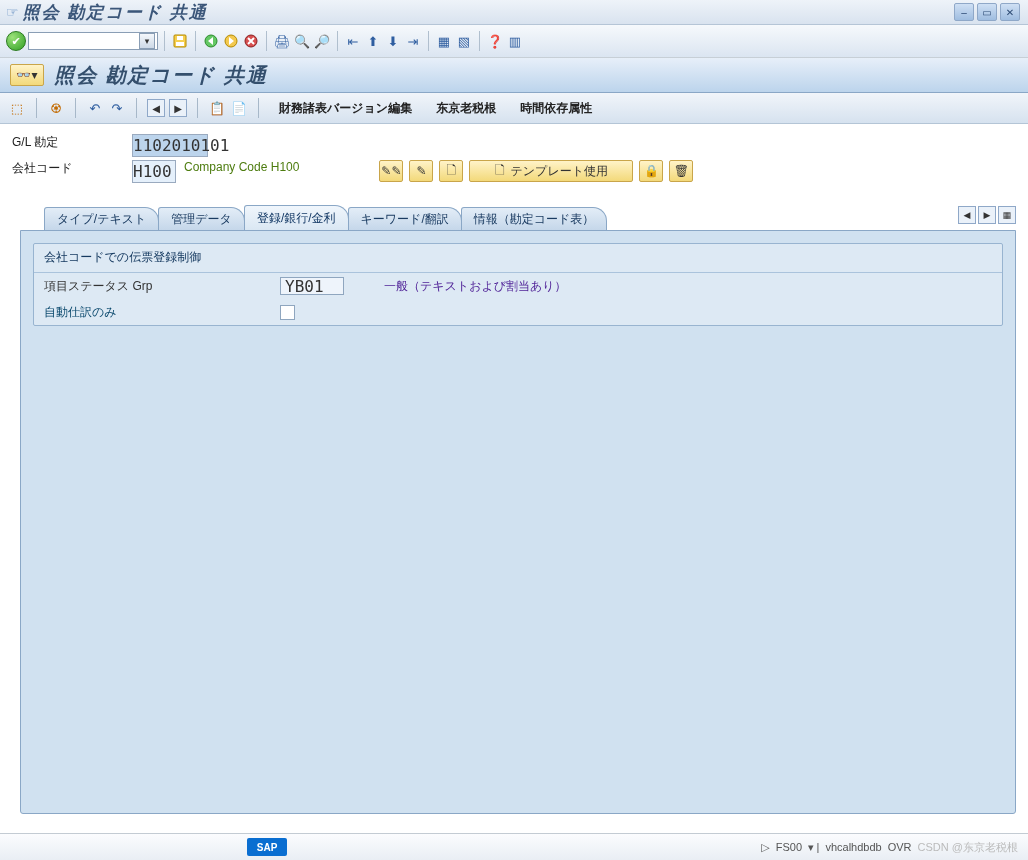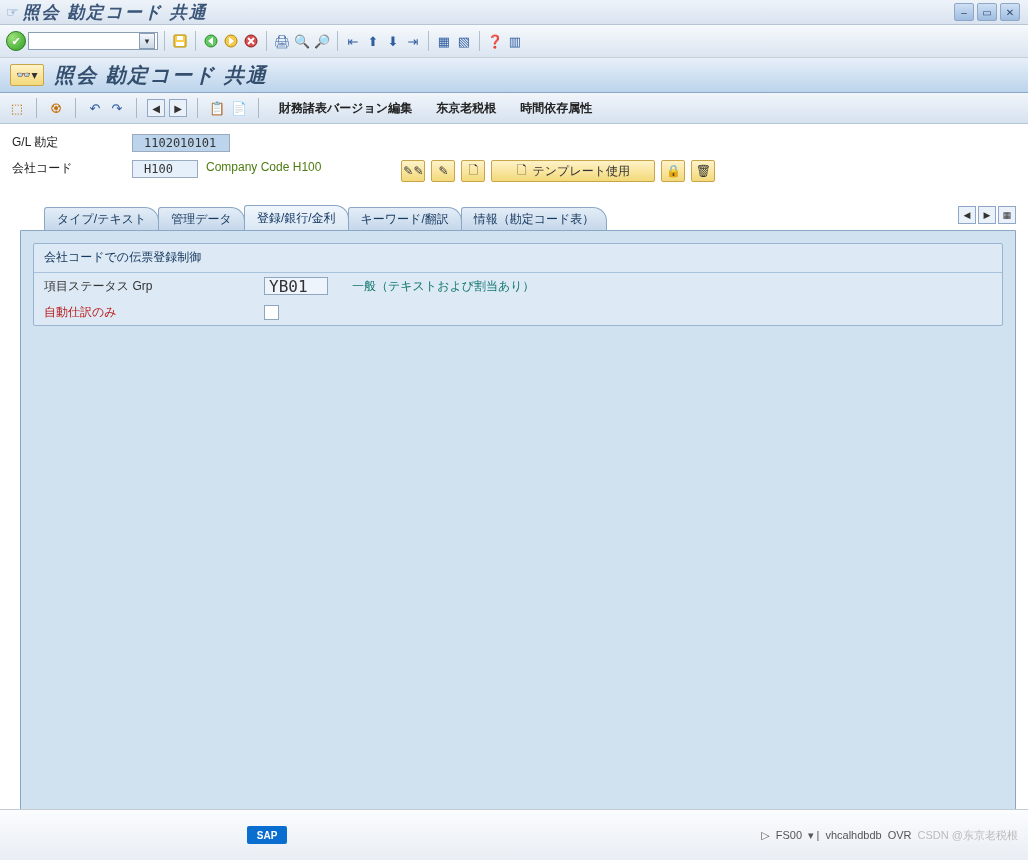--- a/index.html
+++ b/index.html
@@ -29,47 +29,47 @@
   .pagetitle{font-style:italic;font-weight:bold;font-size:20px;color:#344f6d;letter-spacing:2px;}
   
   .apptoolbar{height:30px;background:linear-gradient(#f1f5fa,#d6e2ef);border-bottom:1px solid #b4c5d6;display:flex;align-items:center;padding:0 8px;gap:4px;}
   .apptoolbar .navbtn{width:16px;height:16px;border:1px solid #8fa8c8;background:#eaf1f9;display:flex;align-items:center;justify-content:center;font-size:10px;cursor:pointer;}
   .apptoolbar .txtbtn{padding:3px 10px;color:#222;cursor:pointer;white-space:nowrap;font-weight:bold;}
   .apptoolbar .sepv{width:1px;height:20px;background:#a7b8c9;margin:0 6px;}
   
   .body{padding:10px 12px 4px 12px;}
   .frow{display:flex;align-items:flex-start;height:24px;margin-bottom:2px;}
   .flabel{width:120px;color:#222;}
-  .fval{border:1px solid #9aaabf;background:#e5f0fb;padding:1px 11px;font-family:monospace;font-size:12px;}
+  .fval{border:1px solid #9aaabf;background:#e5f0fb;padding:1px 0;font-family:monospace;font-size:16px;}
   .fval.hl{background:#bcd4ec;}
   .fval.w90{width:74px;text-align:left;}
   .ftxt{color:#4d7c0f;margin-left:8px;}
   .goldbtn{height:20px;border:1px solid #c9a54a;background:linear-gradient(#fff3c8,#f3d97a);border-radius:2px;display:flex;align-items:center;justify-content:center;padding:0 6px;cursor:pointer;font-size:12px;}
   .goldbtn.wide{width:150px;gap:6px;}
   .goldbtn.icon{width:22px;padding:0;}
   .btnrow{display:flex;align-items:center;gap:6px;margin-left:80px;}
   
   .tabwrap{margin-top:22px;padding-left:8px;}
   .tabstrip{display:flex;align-items:flex-end;height:24px;position:relative;padding-left:24px;}
   .tab{height:22px;padding:0 12px;border:1px solid #8aa7c6;border-bottom:none;background:linear-gradient(#e3edf7,#c5d7ea);display:flex;align-items:center;cursor:pointer;color:#1a3b61;border-radius:3px 14px 0 0;margin-right:-1px;position:relative;white-space:nowrap;}
   .tab.active{background:linear-gradient(#f0f6fc,#dae7f3);color:#153a66;font-weight:normal;z-index:2;height:24px;}
   .tabnav{position:absolute;right:0;top:0;display:flex;gap:2px;}
   .tabnav .tn{width:16px;height:16px;border:1px solid #8fa8c8;background:#eaf1f9;font-size:9px;display:flex;align-items:center;justify-content:center;cursor:pointer;}
   .tabbody{border:1px solid #8aa7c6;background:#d0e1f0;height:584px;box-sizing:border-box;padding:12px;border-radius:0 0 3px 3px;}
   
   .group{border:1px solid #98b4d0;background:#dde9f4;border-radius:2px;}
   .group .ghead{padding:5px 10px 6px 10px;color:#163a60;border-bottom:1px solid #aac3dc;}
-  .group .grow{display:flex;align-items:center;height:24px;padding:1px 10px;}
+  .group .grow{display:flex;align-items:center;height:24px;padding:1px 10px;gap:16px;}
   .glabel{width:220px;color:#333;}
-  .glabel.dis{color:#b91c1c;}
+  .glabel.dis{color:#0c4a6e;}
   .ginp{width:54px;height:16px;border:1px solid #8fa6bf;background:#eef4fb;font-family:monospace;font-size:16px;padding:0 4px;display:flex;align-items:center;}
-  .gdesc{margin-left:24px;color:#0f766e;}
+  .gdesc{margin-left:24px;color:#4c1d95;}
   .chk{width:13px;height:13px;border:1px solid #8fa6bf;background:#fff;}
   
-  .statusbar{position:absolute;bottom:0;left:0;right:0;height:26px;border-top:1px solid #c3cbd3;background:linear-gradient(#fbfcfe,#e9eef4);display:flex;align-items:center;padding:12px 10px;font-size:11px;color:#555;}
+  .statusbar{position:absolute;bottom:0;left:0;right:0;height:26px;border-top:1px solid #c3cbd3;background:linear-gradient(#fbfcfe,#e9eef4);display:flex;align-items:center;padding:0 10px;font-size:11px;color:#555;}
   .statusbar .sap{width:40px;height:18px;background:#0a6ed1;color:#fff;display:flex;align-items:center;justify-content:center;font-weight:bold;font-size:10px;border-radius:2px;margin:0 auto;}
   .statusbar .sright{display:flex;align-items:center;gap:6px;margin-left:auto;}
   .statusbar .wm{color:#bbb;}
 </style>
 </head>
 <body>
 
 <div class="window">
 
   <div class="titlebar">

